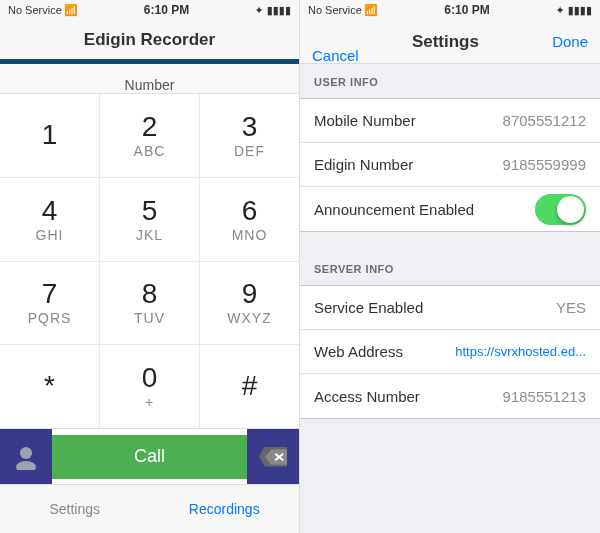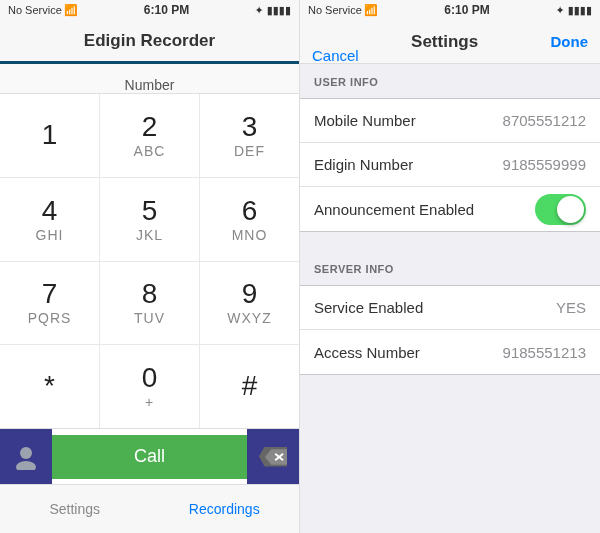--- a/index.html
+++ b/index.html
@@ -49,21 +49,21 @@
       display: flex;
       align-items: center;
       gap: 3px;
     }
 
     .app-title {
       height: 44px;
       display: flex;
       align-items: center;
       justify-content: center;
-      border-bottom: 3px solid #0c4a6e;
+      border-bottom: 5px solid #0c4a6e;
       background: #f7f7f7;
     }
 
     .app-title span {
       font-size: 17px;
       font-weight: 600;
       color: #333;
     }
 
     .number-label {
@@ -226,21 +226,21 @@
 
     .nav-title {
       font-size: 17px;
       font-weight: 600;
       color: #333;
     }
 
     .nav-done {
       font-size: 15px;
       color: #007aff;
-      font-weight: 700;
+      font-weight: 400;
       cursor: pointer;
       margin-left: 20px;
     }
 
     .settings-content {
       flex: 1;
       overflow-y: auto;
     }
 
     .section-header {
@@ -463,20 +463,24 @@
       </div>
     </div>
 
     <div class="section-header">SERVER INFO</div>
     <div class="settings-group">
       <div class="settings-row">
         <span class="row-label">Service Enabled</span>
         <span class="row-value">YES</span>
       </div>
       <div class="settings-row">
+        <span class="row-label">Web Address</span>
+        <span class="row-value blue">https://svrxhosted.ed...</span>
+      </div>
+      <div class="settings-row">
         <span class="row-label">Access Number</span>
         <span class="row-value">9185551213</span>
       </div>
     </div>
 
     <div class="settings-bottom"></div>
   </div>
 
 </div>
 

